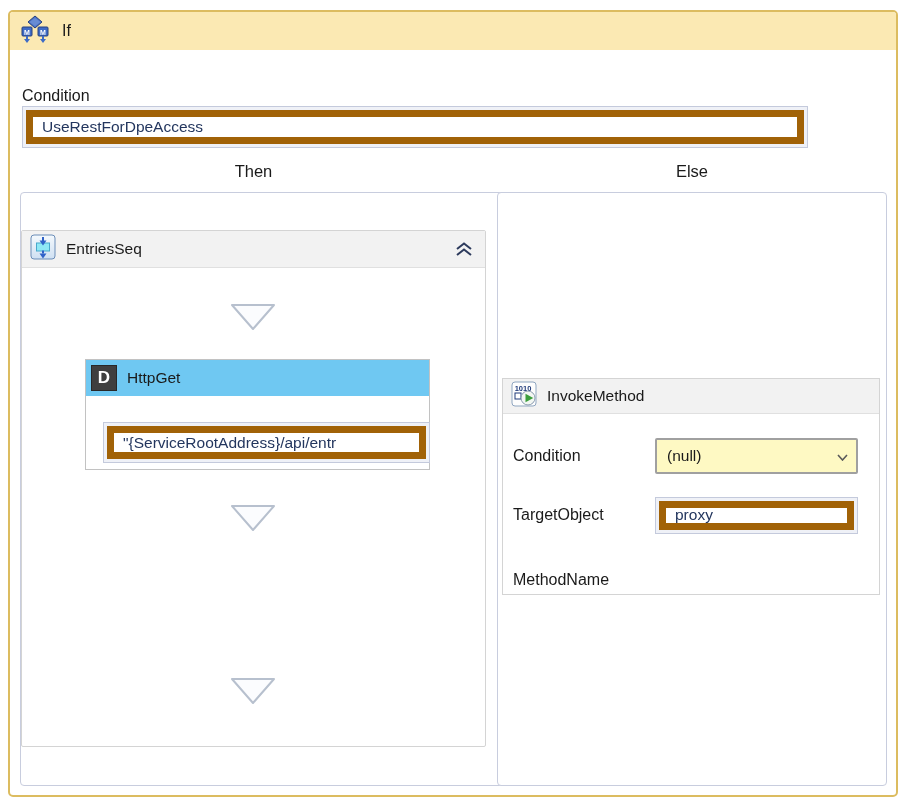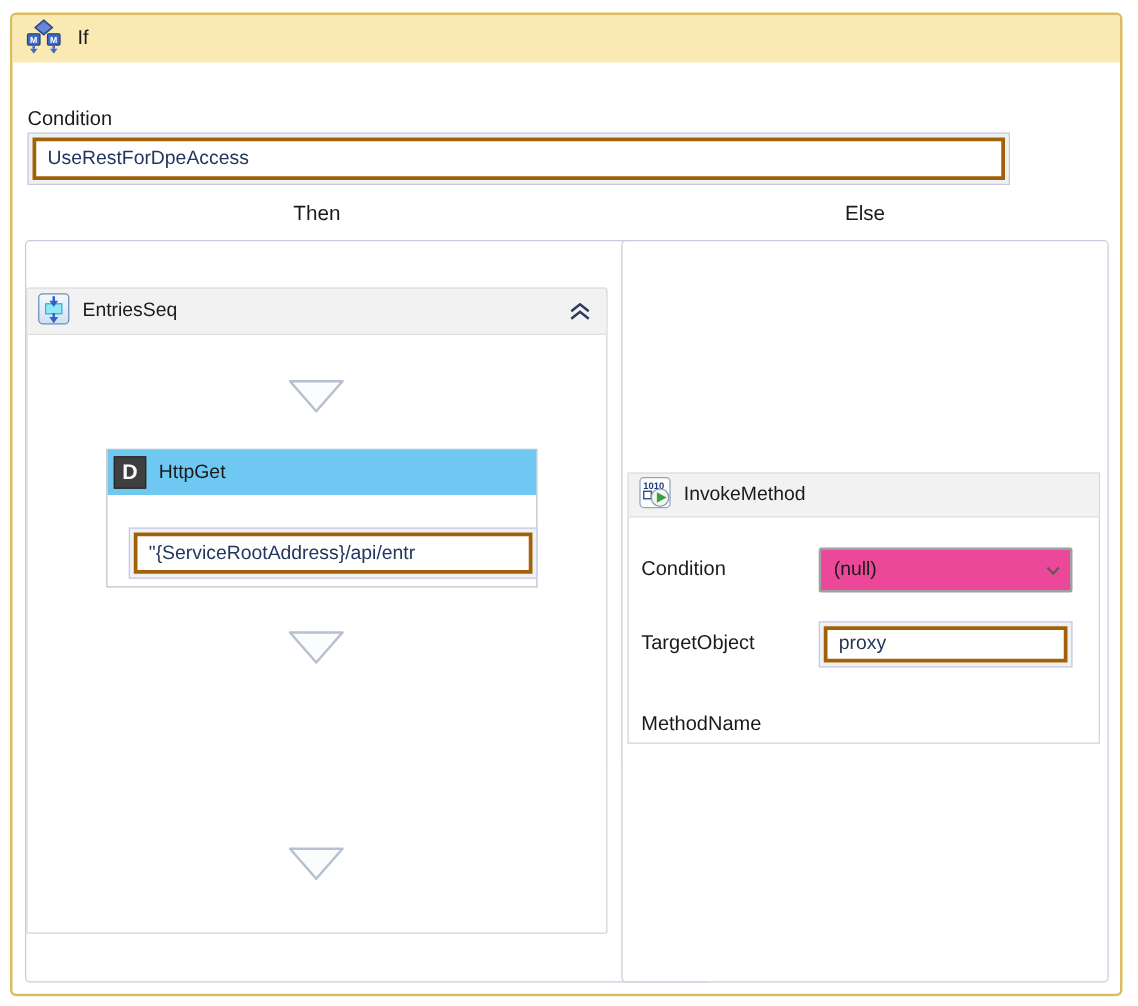--- a/index.html
+++ b/index.html
@@ -11,21 +11,21 @@
     border:2px solid #DCBC60;border-radius:5px;background:#fff;box-sizing:border-box;}
   .if-header{position:absolute;left:0;top:0;width:886px;height:38px;background:#FBE9B3;
     border-radius:3px 3px 0 0;display:flex;align-items:center;gap:12px;padding-left:10px;box-sizing:border-box;}
   .if-title{font-size:16px;}
 
   .lbl{font-size:16px;}
   .condition-label{position:absolute;left:12px;top:75px;}
 
   
   .expr{border:1px solid #C4CADC;background:#EFF1F7;padding:3px;box-sizing:border-box;}
-  .expr-inner{background:#fff;border:3px solid #a16207;height:100%;display:flex;align-items:center;
+  .expr-inner{background:#fff;border:7px solid #a16207;height:100%;display:flex;align-items:center;
     padding:0 9px;box-sizing:border-box;color:#23365E;font-size:15.5px;white-space:nowrap;overflow:hidden;}
   .condition-expr{position:absolute;left:12px;top:94px;width:786px;height:42px;}
 
   .branch-label{position:absolute;top:146px;text-align:center;font-size:16.5px;line-height:26px;}
   .then-label{left:10px;width:467px;}
   .else-label{left:487px;width:390px;}
 
   .branch-panel{position:absolute;top:180px;height:594px;border:1px solid #C8CDDE;border-radius:4px;
     background:#fff;box-sizing:border-box;}
   .then-panel{left:10px;width:549px;}
@@ -65,21 +65,21 @@
   
   .invoke-box{position:absolute;left:4px;top:185px;width:378px;height:217px;border:1px solid #D4D4D4;
     background:#fff;box-sizing:border-box;}
   .im-header{height:35px;align-items:center;}
   .im-row{position:absolute;display:flex;align-items:center;left:10px;width:360px;}
   .im-row-label{flex:0 0 142px;font-size:16px;}
   .row1{top:58px;height:37px;}
   .row2{top:117px;height:38px;}
   .row3{top:184px;height:34px;}
   .row3 .im-row-label{flex:0 0 136px;}
-  .dropdown{width:203px;height:36px;background:#ec4899;border:2px solid #A0A0A0;border-radius:2px;
+  .dropdown{width:203px;height:36px;background:#fef9c3;border:2px solid #A0A0A0;border-radius:2px;
     display:flex;align-items:center;box-sizing:border-box;padding:0 8px 0 10px;font-size:15.5px;}
   .dd-value{flex:1;}
   .expr-proxy{width:203px;height:37px;}
   .textbox{width:216px;height:33px;background:#fff;border:2px solid #ABABAB;display:flex;align-items:center;
     box-sizing:border-box;padding:0 8px;font-size:15.5px;}
 </style>
 </head>
 <body>
 
 <div id="canvas">

